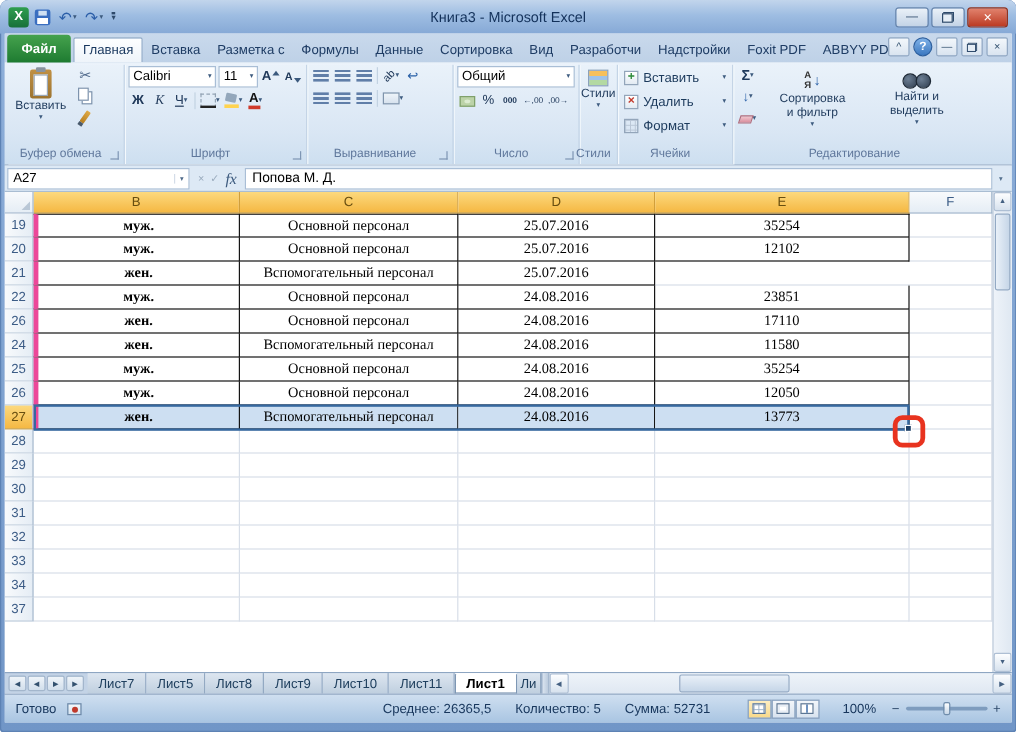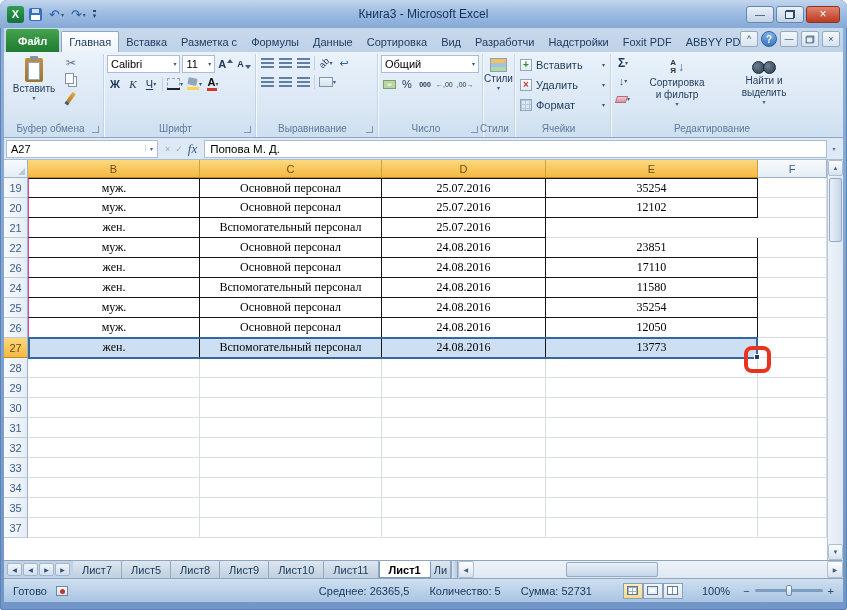--- a/index.html
+++ b/index.html
@@ -113,21 +113,21 @@
   .corner{width:24px;background:linear-gradient(#f8fafc,#e5edf5);border-right:1px solid #9db3ca;border-bottom:1px solid #9db3ca;position:relative;}
   .corner::after{content:"";position:absolute;right:2px;bottom:2px;width:0;height:0;border-left:7px solid transparent;border-bottom:7px solid #b9c7d6;}
   .ch{display:flex;align-items:center;justify-content:center;font-size:11px;color:#3c5c86;background:linear-gradient(#f8fafc,#e5edf5);border-right:1px solid #9db3ca;border-bottom:1px solid #9db3ca;}
   .ch.sel{background:linear-gradient(#fcd97e,#f5b843);border-right-color:#d19f3a;border-bottom-color:#bd8a1e;color:#684e10;}
   .rowsarea{position:absolute;top:18px;left:0;right:16px;bottom:0;overflow:hidden;}
   .xrow{display:flex;height:20px;}
   .rh{width:24px;flex:0 0 24px;background:linear-gradient(90deg,#f8fafc,#e5edf5);border-right:1px solid #9db3ca;border-bottom:1px solid #bccadb;font-size:11px;color:#3c5c86;display:flex;align-items:center;justify-content:center;}
   .rh.sel{background:linear-gradient(#fcd97e,#f5b843);color:#684e10;border-bottom-color:#bd8a1e;}
   .cell{border-right:1px solid #d7dee8;border-bottom:1px solid #d7dee8;font-size:12px;display:flex;align-items:center;justify-content:center;font-family:"Liberation Serif",serif;color:#000;overflow:hidden;white-space:nowrap;}
   .cell.tb{border-right:1px solid #151515;border-bottom:1px solid #151515;}
-  .cell.tb.cfirst{border-left:1px solid #ec4899;}
+  .cell.tb.cfirst{border-left:4px solid #ec4899;font-weight:bold;}
   .rfirst .cell.tb{border-top:1px solid #151515;}
   .cell.selbg{background:#cddff2;}
   .wB{width:172px;flex:0 0 172px;}
   .wC{width:182px;flex:0 0 182px;}
   .wD{width:164px;flex:0 0 164px;}
   .wE{width:212px;flex:0 0 212px;}
   .wF{flex:1;}
   .sel-overlay{position:absolute;left:24px;top:177px;width:730px;height:22px;border:2px solid #36689f;pointer-events:none;}
   .fillhandle{position:absolute;left:750px;top:194px;width:6px;height:6px;background:#1d3f66;border:1px solid #fff;}
   .redring{position:absolute;left:740px;top:186px;width:27px;height:27px;border:4px solid #e8331f;border-radius:8px;}
@@ -605,28 +605,20 @@
           </div>
           <div class="xrow">
             <div class="rh">34</div>
             <div class="cell wB"></div>
             <div class="cell wC"></div>
             <div class="cell wD"></div>
             <div class="cell wE"></div>
             <div class="cell wF"></div>
           </div>
           <div class="xrow">
-            <div class="rh">35</div>
-            <div class="cell wB"></div>
-            <div class="cell wC"></div>
-            <div class="cell wD"></div>
-            <div class="cell wE"></div>
-            <div class="cell wF"></div>
-          </div>
-          <div class="xrow">
             <div class="rh">37</div>
             <div class="cell wB"></div>
             <div class="cell wC"></div>
             <div class="cell wD"></div>
             <div class="cell wE"></div>
             <div class="cell wF"></div>
           </div>
         </div>
       <div class="sel-overlay"></div>
       <div class="fillhandle"></div>

